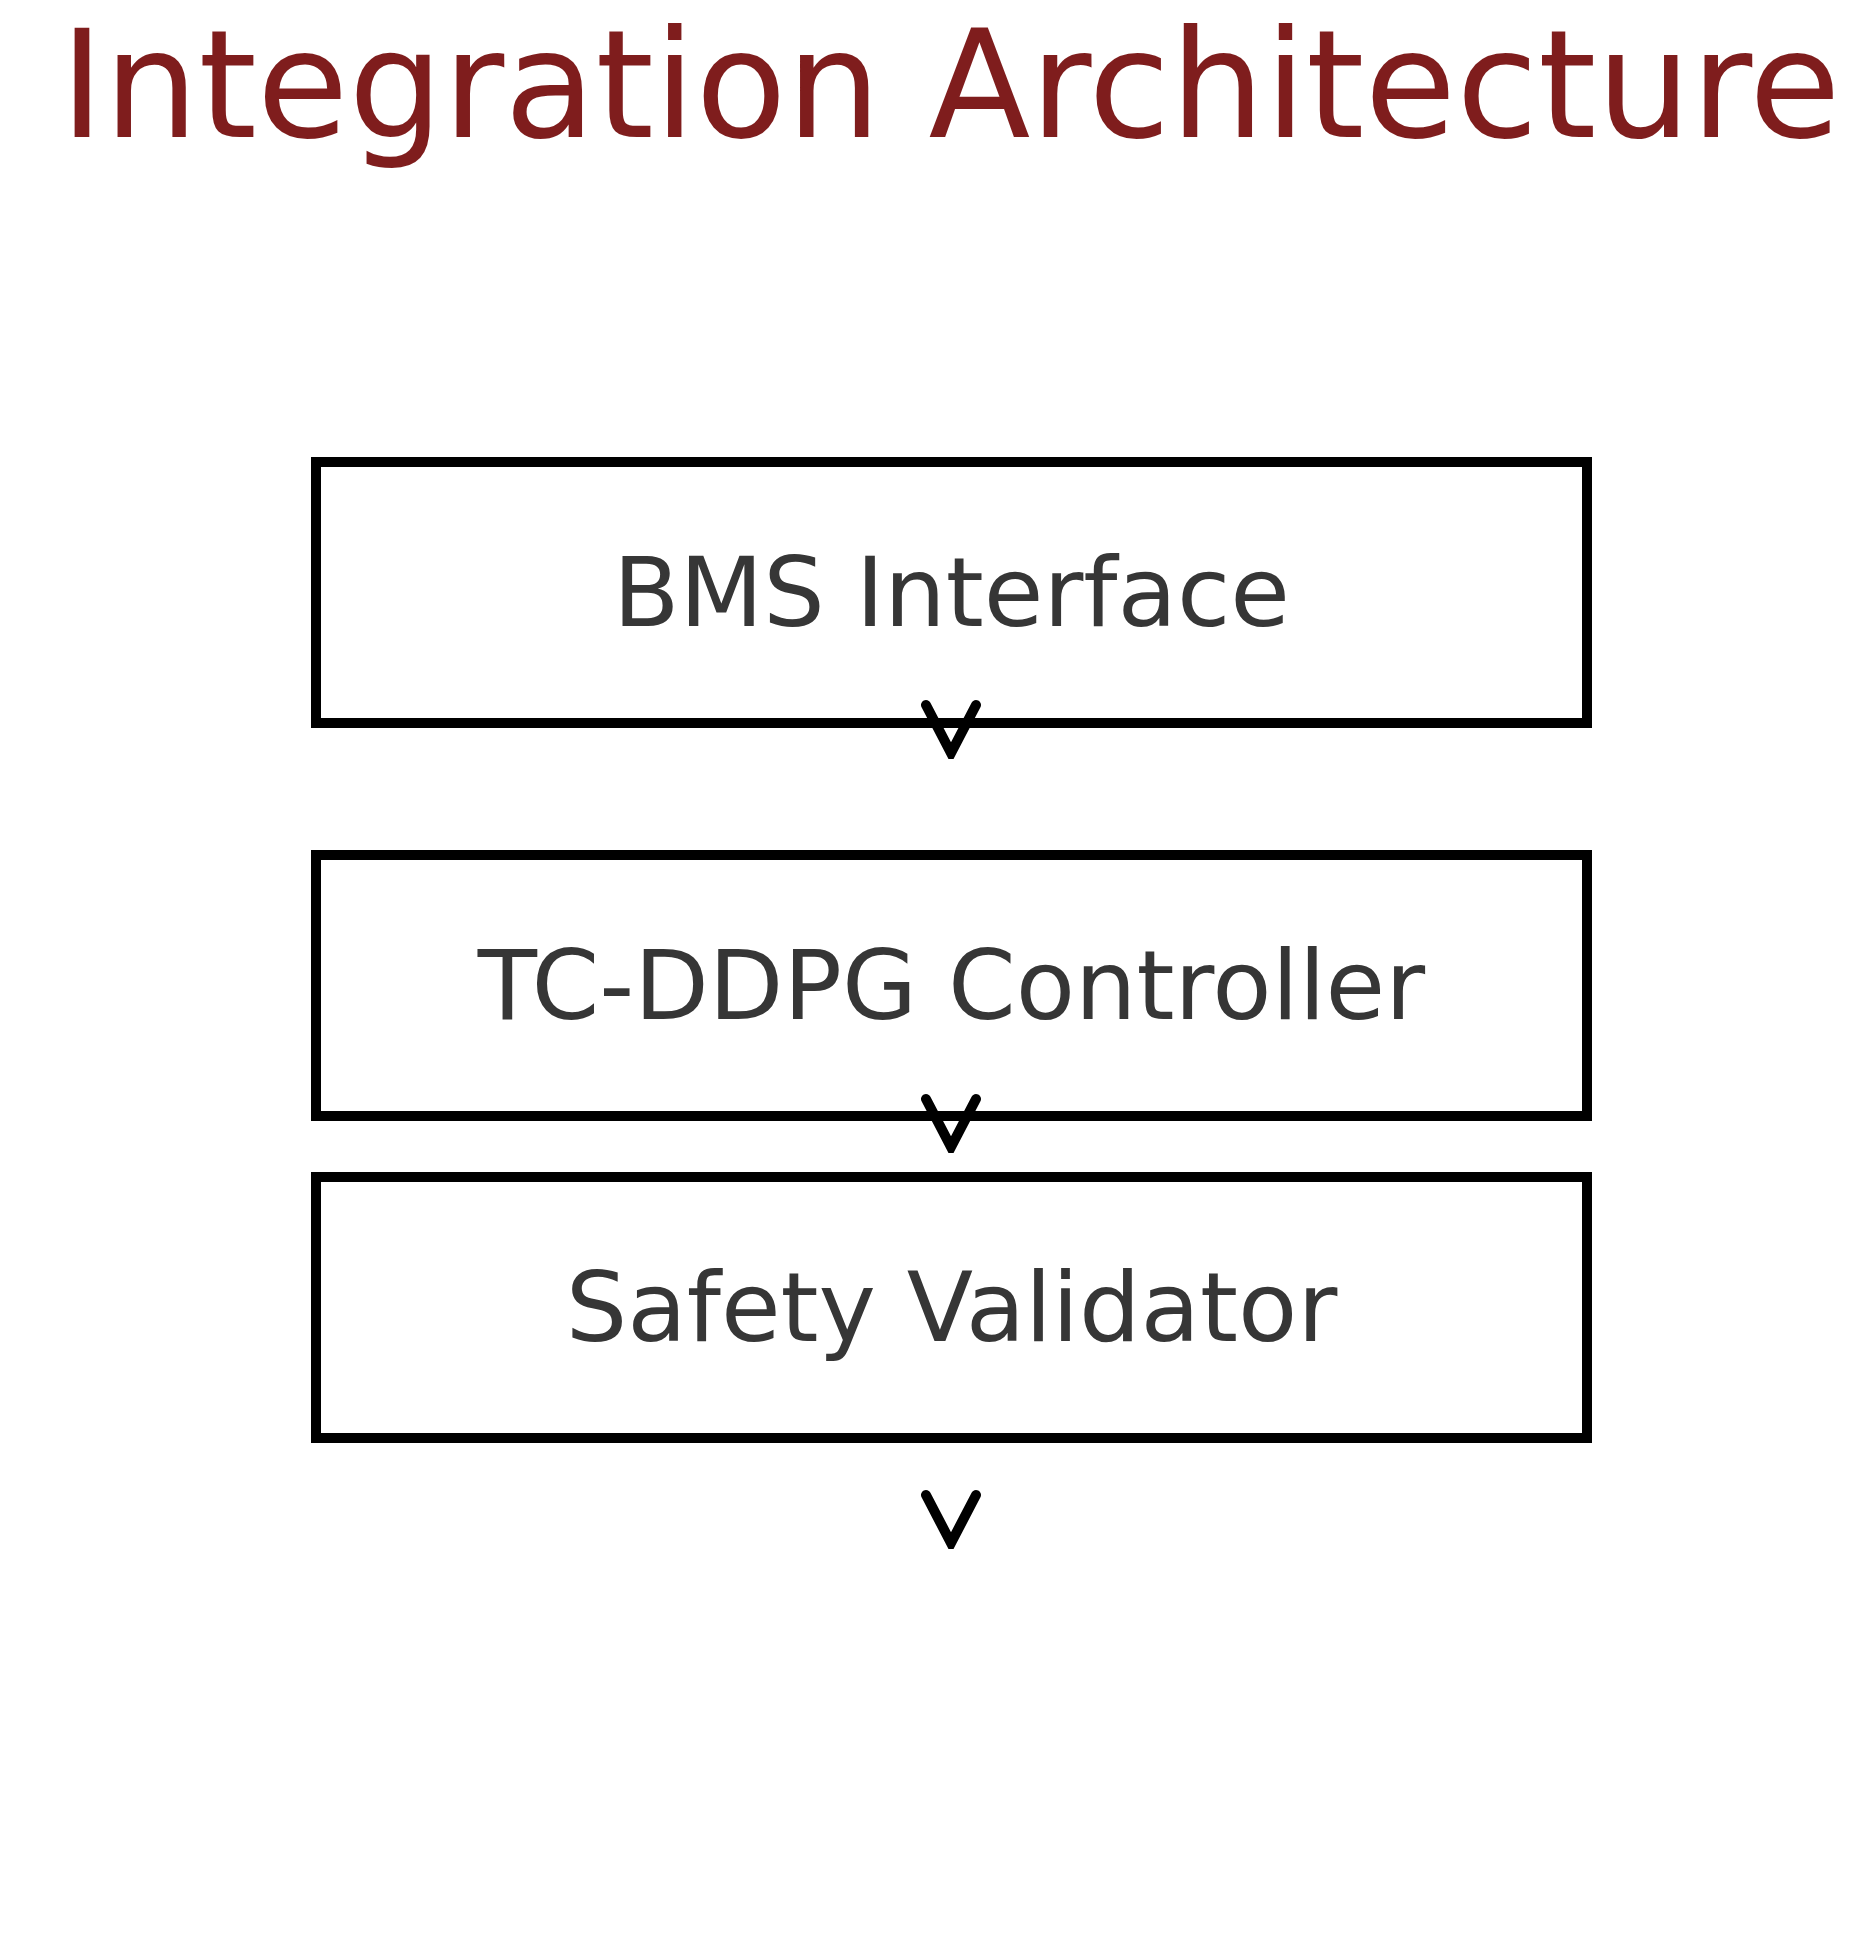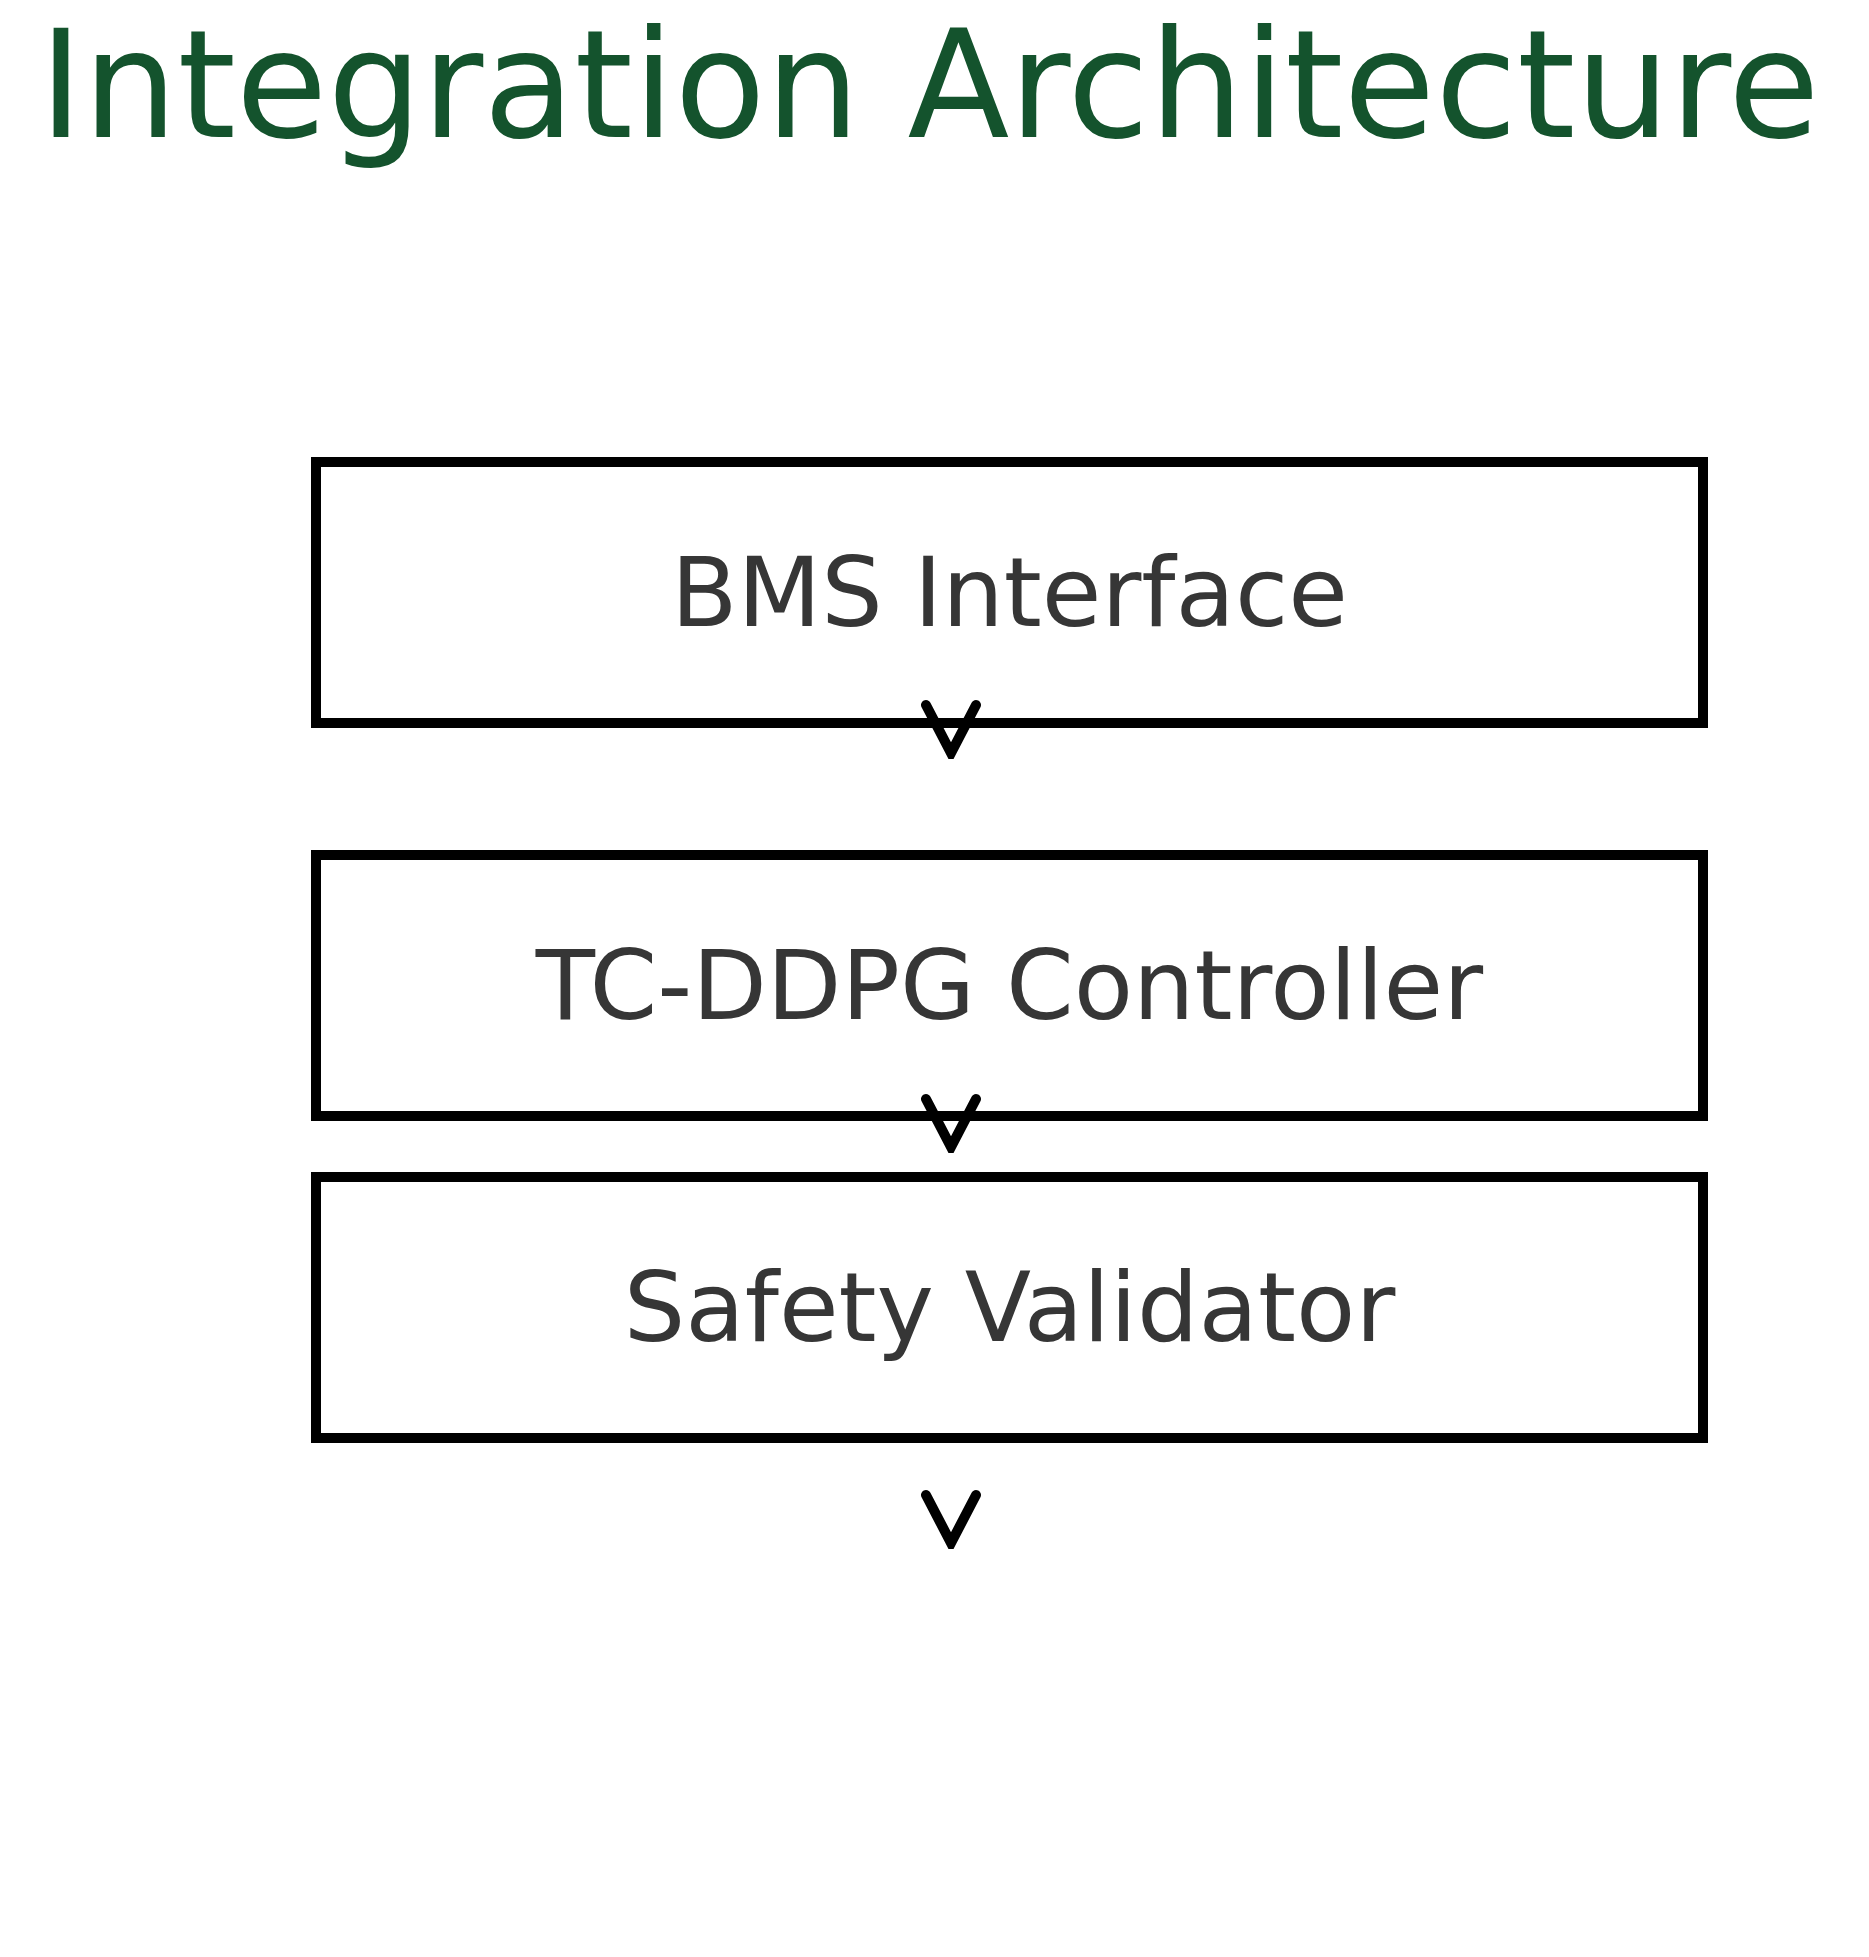--- a/index.html
+++ b/index.html
@@ -10,31 +10,31 @@
   .canvas {
     position: relative;
     width: 1870px;
     height: 1957px;
     background: #ffffff;
     font-family: "DejaVu Sans", sans-serif;
     overflow: hidden;
   }
   .diagram-title {
     position: absolute;
-    left: 39px;
+    left: 60px;
     top: 0px;
     font-size: 149px;
     line-height: 1.16;
-    color: #14532d;
+    color: #7f1d1d;
     white-space: nowrap;
   }
   .node {
     position: absolute;
     left: 311px;
-    width: 1397px;
+    width: 1281px;
     height: 271px;
     box-sizing: border-box;
     border: 10px solid #000000;
     background: #ffffff;
     display: flex;
     align-items: center;
     justify-content: center;
   }
   .node-label {
     font-size: 97px;

